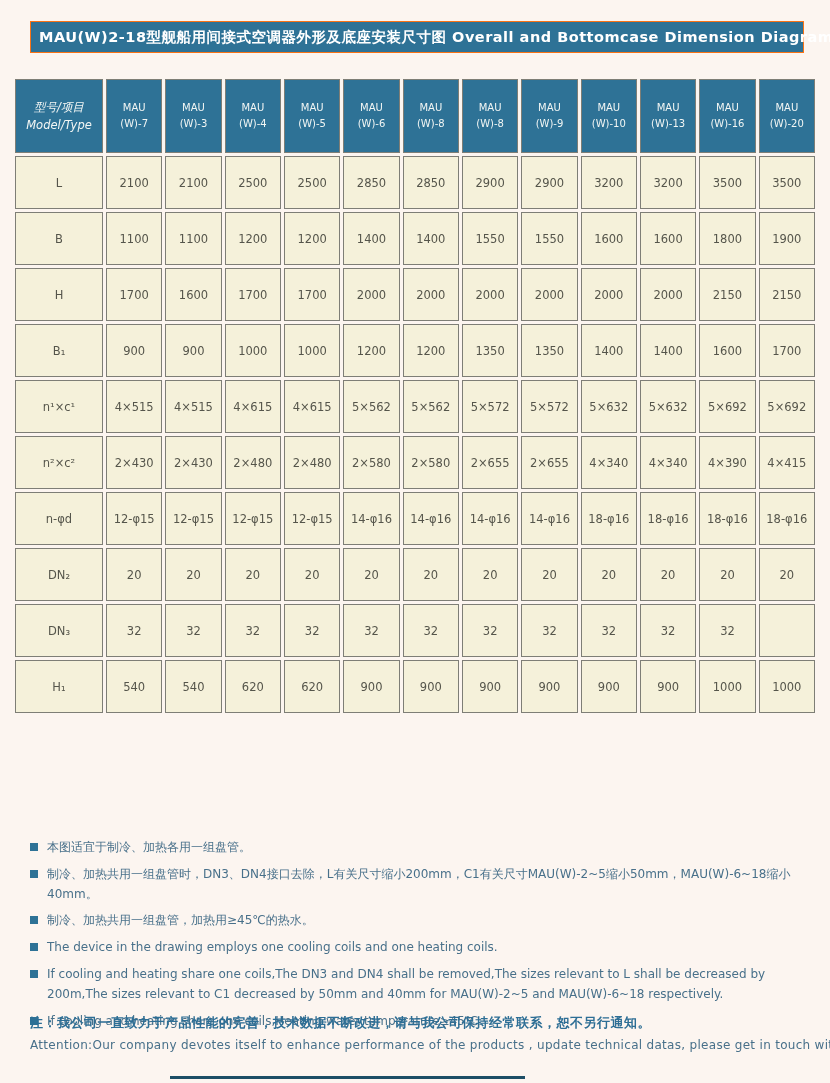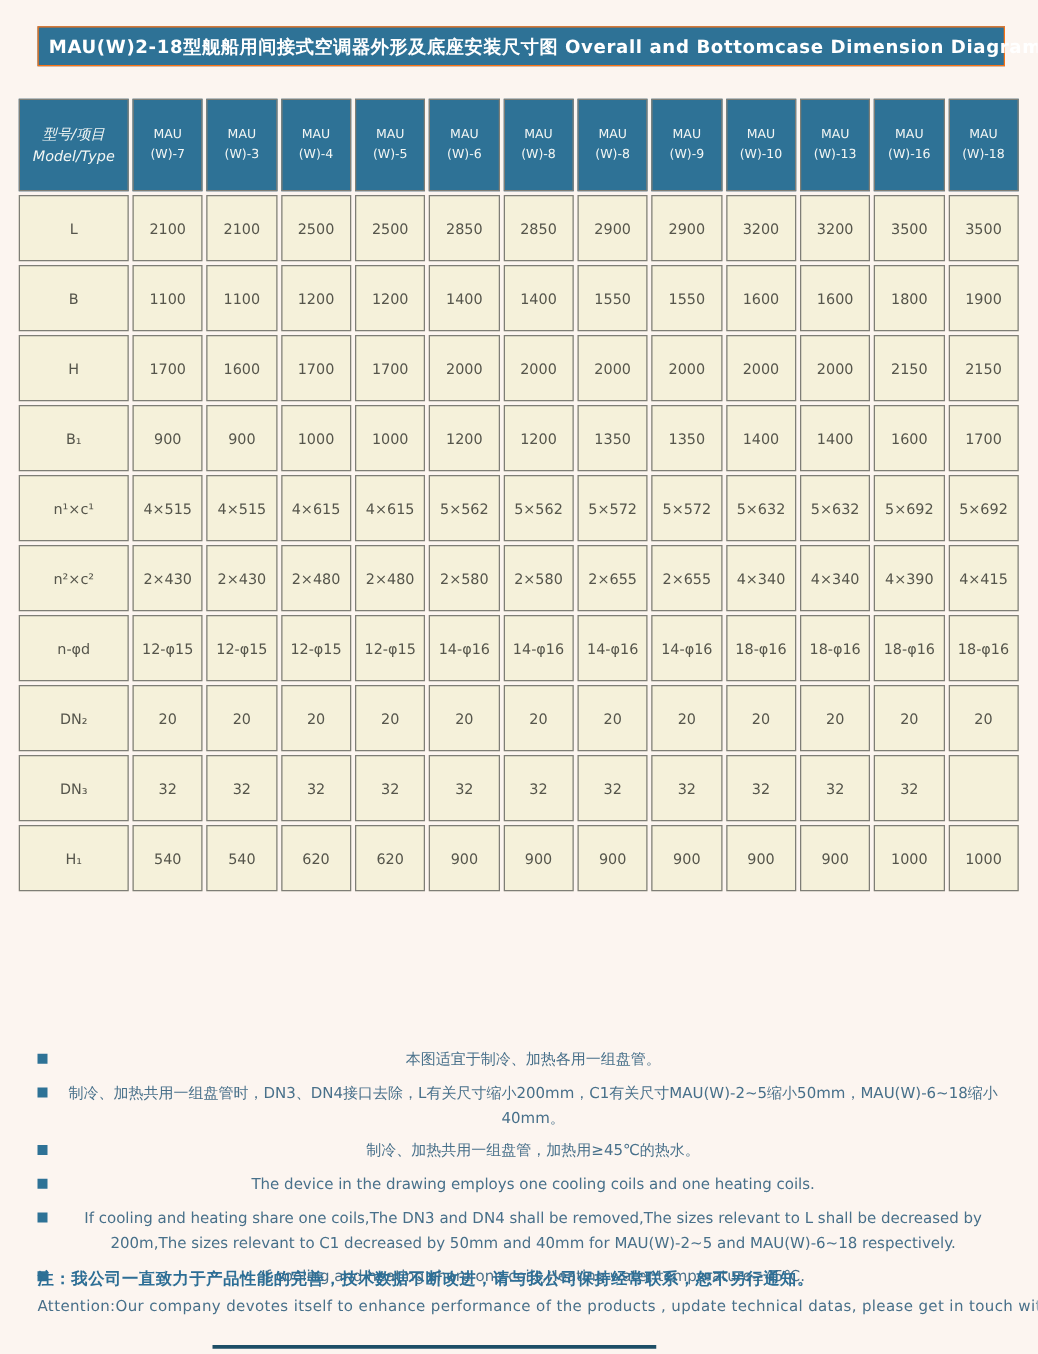--- a/index.html
+++ b/index.html
@@ -72,21 +72,21 @@
     color: #48708a;
     font-size: 12px;
     line-height: 1.65;
   }
   .note-item .bullet {
     flex: 0 0 auto;
     width: 8px; height: 8px;
     background: #2e7296;
     margin: 5px 9px 0 0;
   }
-  .note-item .note-text { flex: 1 1 auto; text-align: center; }
+  .note-item .note-text { flex: 1 1 auto; }
 
   .footer { position: absolute; left: 30px; top: 1014px; width: 790px; }
   .footer-zh {
     color: #2d6e95;
     font-size: 13px;
     font-weight: bold;
     margin-bottom: 6px;
     letter-spacing: 0.5px;
   }
   .footer-en {
@@ -158,21 +158,21 @@
           <th>
             <div>MAU</div>
             <div>(W)-13</div>
           </th>
           <th>
             <div>MAU</div>
             <div>(W)-16</div>
           </th>
           <th>
             <div>MAU</div>
-            <div>(W)-18</div>
+            <div>(W)-20</div>
           </th>
         </tr>
     </thead>
     <tbody id="body-rows">
         <tr>
           <td>L</td>
           <td>2100</td>
           <td>2100</td>
           <td>2500</td>
           <td>2500</td>

